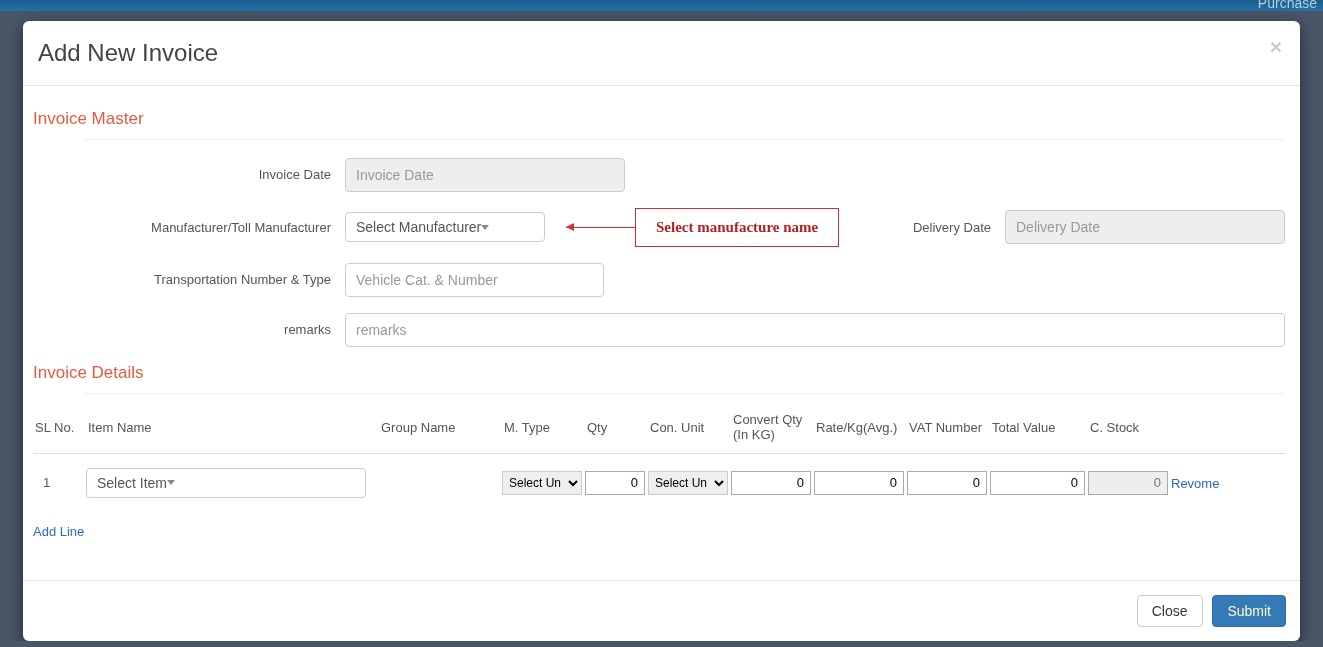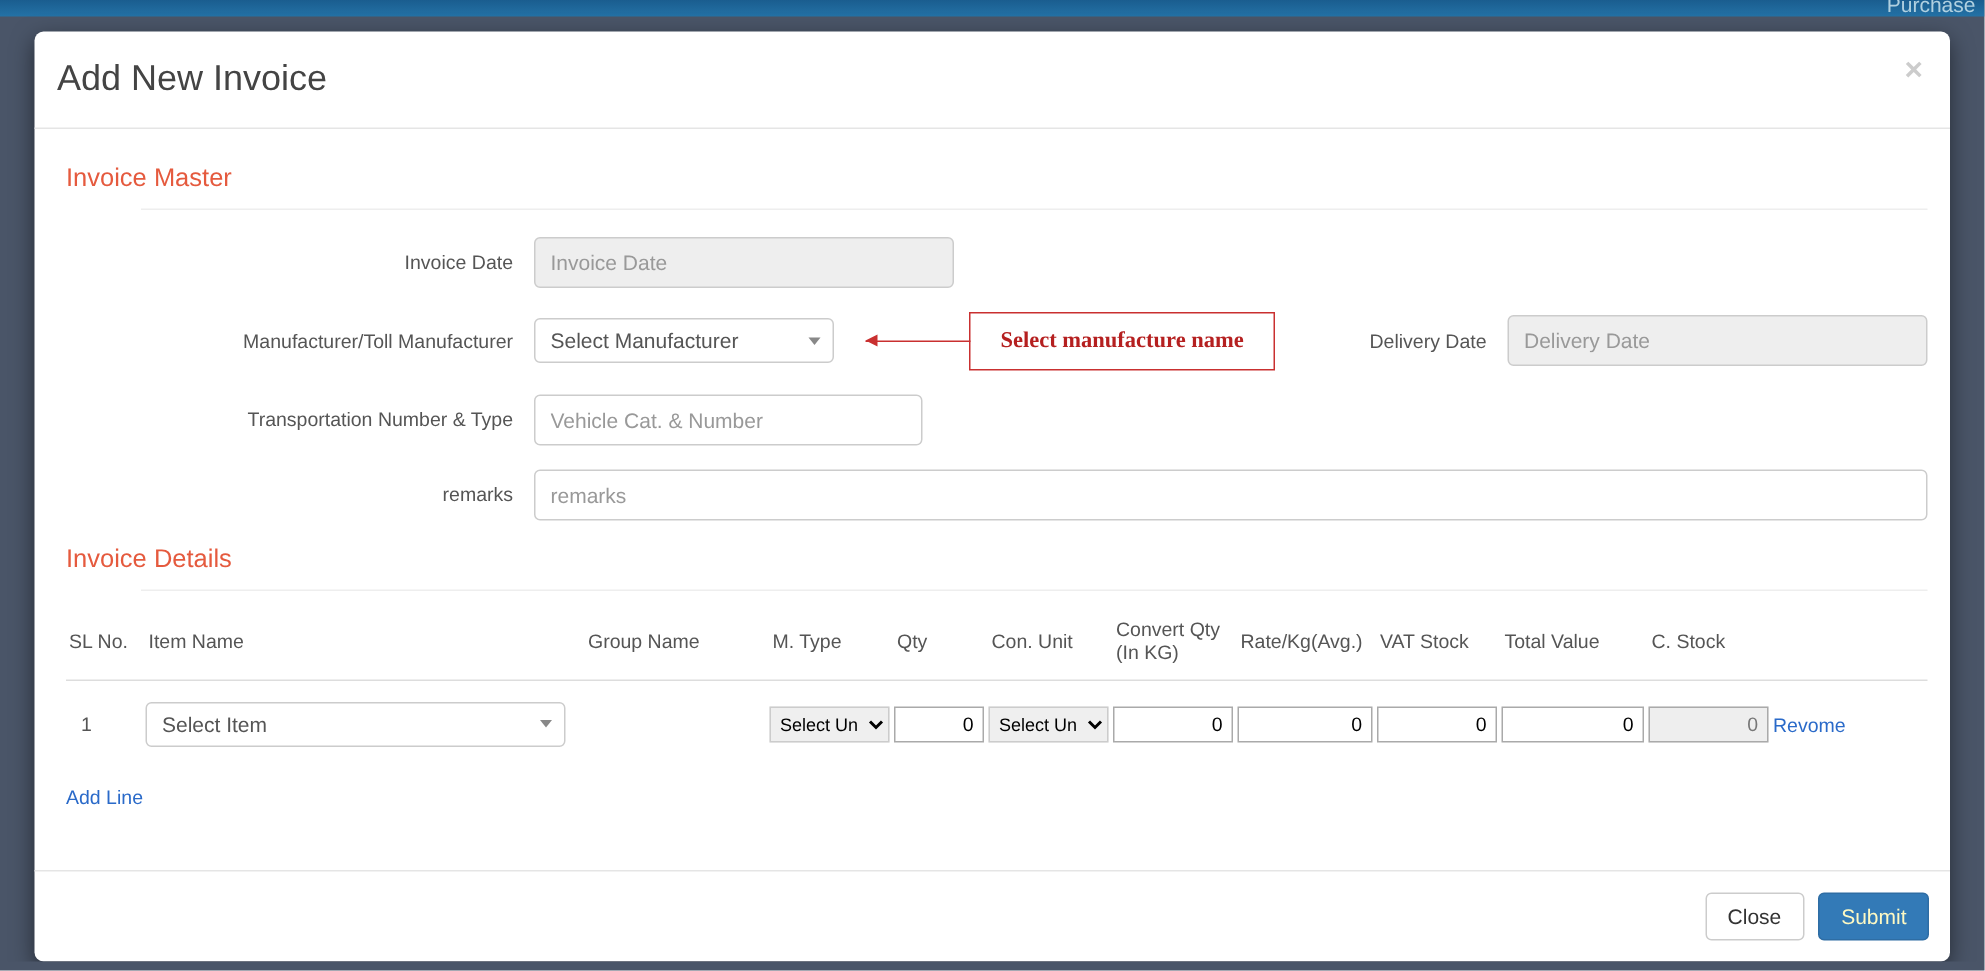--- a/index.html
+++ b/index.html
@@ -49,21 +49,21 @@
   right: 18px;
   top: 14px;
   font-size: 21px;
   color: #ccc;
   cursor: pointer;
   background: none;
   border: none;
   font-weight: bold;
 }
 .modal-body {
-  padding: 15px 15px 10px 21px;
+  padding: 15px 15px 10px 10px;
   flex: 1;
 }
 .section-title {
   color: #e55a3e;
   font-size: 17px;
   font-weight: 400;
   margin: 8px 0 10px 0;
 }
 .section-title.first { margin-top: 8px; }
 hr.sect {
@@ -96,21 +96,20 @@
   font-size: 14px;
   color: #555;
   background: #fff;
   height: 34px;
 }
 .input::placeholder { color: #999; }
 .input.grey { background: #eee; }
 .select-like {
   display: flex;
   align-items: center;
-  justify-content: space-between;
   cursor: pointer;
   padding: 0 8px 0 10px;
   height: 30px;
 }
 .caret-down {
   width: 0; height: 0;
   border-left: 4px solid transparent;
   border-right: 4px solid transparent;
   border-top: 5px solid #888;
 }
@@ -285,21 +284,21 @@
         <div>Item Name</div>
         <div>Group Name</div>
         <div>M. Type</div>
         <div>Qty</div>
         <div>Con. Unit</div>
         <div class="th-convert">
           <span>Convert Qty</span><br>
           <span>(In KG)</span>
         </div>
         <div>Rate/Kg(Avg.)</div>
-        <div>VAT Stock</div>
+        <div>VAT Number</div>
         <div>Total Value</div>
         <div>C. Stock</div>
         <div></div>
       </div>
 
       <div class="tbl-row">
         <div class="cell-sl">1</div>
         <div>
           <div class="select-like" style="width:280px;height:30px">
             <span>Select Item</span>

